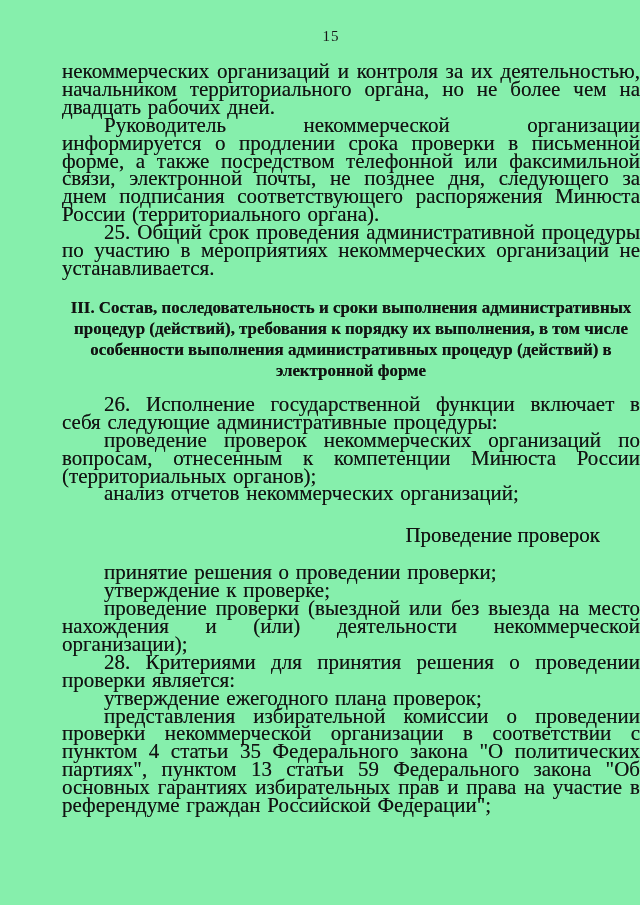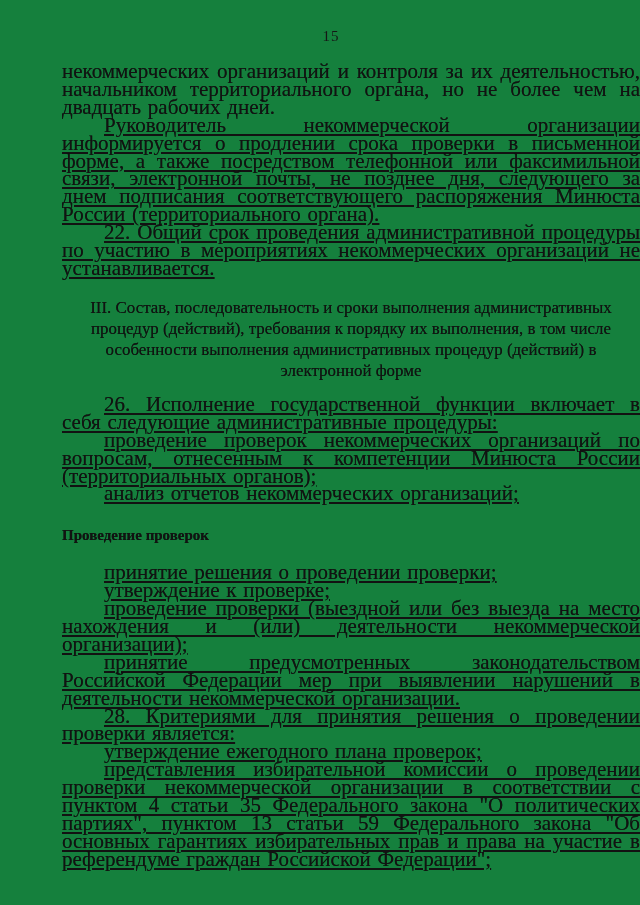--- a/index.html
+++ b/index.html
@@ -12,93 +12,91 @@
     height: 905px;
     overflow: hidden;
     font-family: "Liberation Serif", "DejaVu Serif", serif;
     color: #121212;
   }
   .page {
     box-sizing: border-box;
     width: 640px;
     height: 905px;
     padding: 28px 0 20px 62px;
-    background: #15803d;
+    background: #86efac;
   }
   .page-number {
     text-align: center;
     font-size: 15px;
     letter-spacing: 1px;
     margin: 0 40px 18px 0;
     color: #161616;
   }
   .para {
     font-size: 21px;
     line-height: 17.9px;
     text-align: justify;
     margin: 0;
     word-spacing: 1.5px;
     text-shadow: 0 0 0.5px rgba(0,0,0,0.55);
   }
   .indent {
     text-indent: 42px;
-    text-decoration: underline;
   }
   .heading {
     font-size: 16.9px;
     line-height: 21px;
-    font-weight: normal;
+    font-weight: bold;
     text-align: center;
     margin: 19px 0 15px 0;
     padding: 0 4px;
     text-shadow: 0 0 0.5px rgba(0,0,0,0.65);
   }
   .subheading {
-    font-size: 15px;
+    font-size: 21px;
     line-height: 20px;
-    font-weight: bold;
-    text-align: left;
+    font-weight: normal;
+    text-align: right;
     margin: 22px 40px 19px 0;
     text-shadow: 0 0 0.5px rgba(0,0,0,0.65);
   }
 </style>
 </head>
 <body>
 
 <div class="page">
 
   <div class="page-number">15</div>
 
   <p class="para">некоммерческих организаций и контроля за их деятельностью, начальником территориального органа, но не более чем на двадцать рабочих дней.</p>
 
   <p class="para indent">Руководитель некоммерческой организации информируется о продлении срока проверки в письменной форме, а также посредством телефонной или факсимильной связи, электронной почты, не позднее дня, следующего за днем подписания соответствующего распоряжения Минюста России (территориального органа).</p>
 
 
-  <p class="para indent">22. Общий срок проведения административной процедуры по участию в мероприятиях некоммерческих организаций не устанавливается.</p>
+  <p class="para indent">25. Общий срок проведения административной процедуры по участию в мероприятиях некоммерческих организаций не устанавливается.</p>
 
   <h2 class="heading">III. Состав, последовательность и сроки выполнения административных процедур (действий), требования к порядку их выполнения, в том числе особенности выполнения административных процедур (действий) в электронной форме</h2>
 
   <p class="para indent">26. Исполнение государственной функции включает в себя следующие административные процедуры:</p>
 
   <p class="para indent">проведение проверок некоммерческих организаций по вопросам, отнесенным к компетенции Минюста России (территориальных органов);</p>
 
   <p class="para indent">анализ отчетов некоммерческих организаций;</p>
 
 
   <h3 class="subheading">Проведение проверок</h3>
 
 
   <p class="para indent">принятие решения о проведении проверки;</p>
 
   <p class="para indent">утверждение к проверке;</p>
 
   <p class="para indent">проведение проверки (выездной или без выезда на место нахождения и (или) деятельности некоммерческой организации);</p>
 
 
-  <p class="para indent">принятие предусмотренных законодательством Российской Федерации мер при выявлении нарушений в деятельности некоммерческой организации.</p>
 
   <p class="para indent">28. Критериями для принятия решения о проведении проверки является:</p>
 
   <p class="para indent">утверждение ежегодного плана проверок;</p>
 
   <p class="para indent">представления избирательной комиссии о проведении проверки некоммерческой организации в соответствии с пунктом 4 статьи 35 Федерального закона "О политических партиях", пунктом 13 статьи 59 Федерального закона "Об основных гарантиях избирательных прав и права на участие в референдуме граждан Российской Федерации";</p>
 
 </div>
 
 </body></html>

